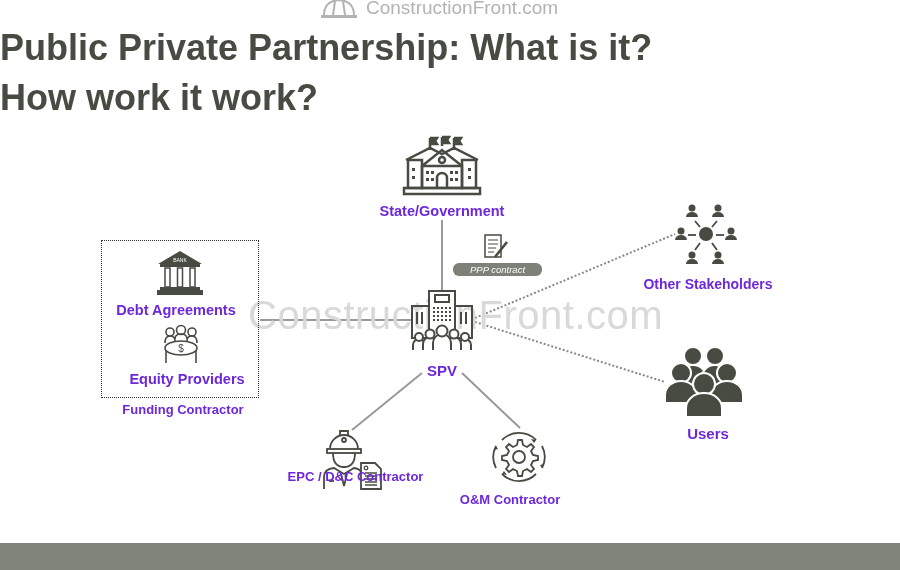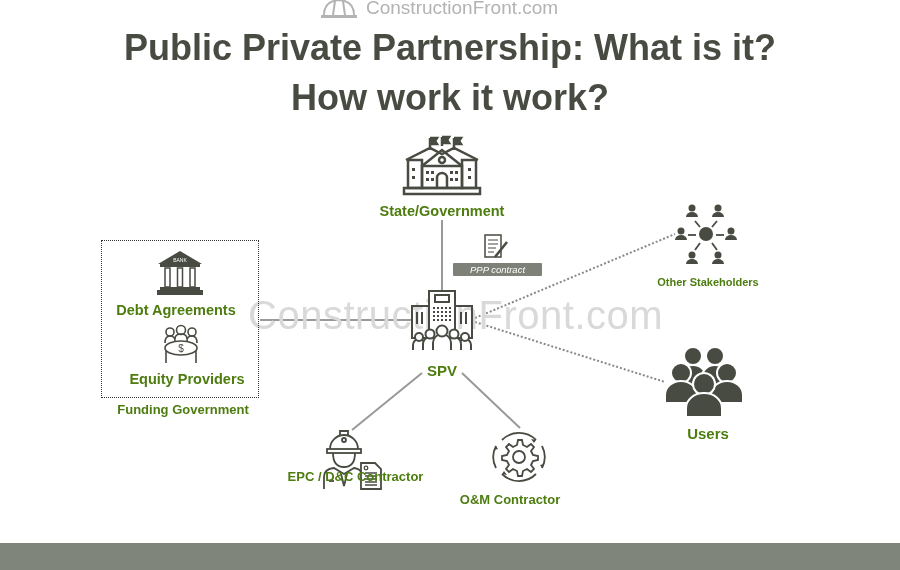--- a/index.html
+++ b/index.html
@@ -1,23 +1,23 @@
 <!DOCTYPE html>
 <html><head>
 <meta charset="utf-8">
 <style>
   html,body{margin:0;padding:0;}
   body{width:900px;height:570px;position:relative;background:#ffffff;overflow:hidden;font-family:"Liberation Sans","DejaVu Sans",sans-serif;color:#474b41;}
   .abs{position:absolute;}
   .logo{left:320px;top:-4px;height:24px;display:flex;align-items:center;gap:8px;color:#b3b3b3;font-size:19px;}
-  .title{left:0;width:900px;text-align:center;font-weight:bold;font-size:36px;color:#474b41;line-height:44px;}
-  .label{font-weight:bold;font-size:14.5px;color:#4d7c0f;text-align:center;white-space:nowrap;}
+  .title{left:0;width:900px;text-align:left;font-weight:bold;font-size:36px;color:#474b41;line-height:44px;}
+  .label{font-weight:bold;font-size:14.5px;color:#6d28d9;text-align:center;white-space:nowrap;}
   .watermark{left:248px;top:293px;font-size:40px;color:#d9d9d9;white-space:nowrap;letter-spacing:0.5px;}
   .fundbox{left:101px;top:240px;width:158px;height:158px;border:1px dotted #333;box-sizing:border-box;}
-  .pill{left:453px;top:263px;width:89px;height:13px;border-radius:1px;background:#7d8177;color:#fff;font-size:9.5px;font-style:italic;text-align:center;line-height:13px;}
+  .pill{left:453px;top:263px;width:89px;height:13px;border-radius:6px;background:#7d8177;color:#fff;font-size:9.5px;font-style:italic;text-align:center;line-height:13px;}
   .footer{left:0;top:543px;width:900px;height:27px;background:#80857b;}
   svg.ic{position:absolute;overflow:visible;}
 </style>
 </head>
 <body>
 
 <svg class="ic" style="left:0;top:0" width="900" height="570">
   <line x1="442" y1="220" x2="442" y2="292" stroke="#999" stroke-width="2"></line>
   <line x1="260" y1="320" x2="411" y2="320" stroke="#999" stroke-width="2"></line>
   <line x1="422" y1="373" x2="352" y2="430" stroke="#999" stroke-width="2"></line>
@@ -109,21 +109,21 @@
     <path d="M3 19 q0-7 5-7 q5 0 5 5"></path>
       <path d="M13 15 q0-5 6-5 q6 0 6 5"></path>
       <path d="M25 17 q0-5 5-5 q5 0 5 7"></path>
     <ellipse cx="19" cy="24" rx="16" ry="7" fill="#fff"></ellipse>
     <line x1="4" y1="27" x2="4" y2="39"></line>
       <line x1="34" y1="27" x2="34" y2="39"></line>
   </g>
   <text x="19" y="28" font-size="10" fill="#474b41" text-anchor="middle" font-family="Liberation Sans, sans-serif">$</text>
 </svg>
 <div class="abs label" style="left:108px;top:371px;width:158px">Equity Providers</div>
-<div class="abs label" style="left:101px;top:402px;width:164px;font-size:13px">Funding Government</div>
+<div class="abs label" style="left:101px;top:402px;width:164px;font-size:13px">Funding Contractor</div>
 
 <svg class="ic" style="left:411px;top:290px" width="62" height="61" viewBox="0 0 62 61">
   <g fill="none" stroke="#474b41" stroke-width="2">
     <rect x="18" y="1" width="26" height="50" fill="#fff"></rect>
     <rect x="24" y="5" width="14" height="7"></rect>
     <rect x="1" y="16" width="17" height="32"></rect>
       <rect x="44" y="16" width="17" height="32"></rect>
     <line x1="6" y1="22" x2="6" y2="34"></line>
       <line x1="11" y1="22" x2="11" y2="34"></line>
     <line x1="50" y1="22" x2="50" y2="34"></line>
@@ -184,21 +184,21 @@
   </g>
   <g stroke="#474b41" stroke-width="1.8" fill="none">
     <line x1="20" y1="21" x2="25" y2="27"></line>
       <line x1="42" y1="21" x2="37" y2="27"></line>
     <line x1="13" y1="35" x2="21" y2="35"></line>
       <line x1="49" y1="35" x2="41" y2="35"></line>
     <line x1="20" y1="50" x2="25" y2="43"></line>
       <line x1="42" y1="50" x2="37" y2="43"></line>
   </g>
 </svg>
-<div class="abs label" style="left:628px;top:276px;width:160px;font-size:11px">Other Stakeholders</div>
+<div class="abs label" style="left:628px;top:276px;width:160px;font-size:14px">Other Stakeholders</div>
 
 <svg class="ic" style="left:664px;top:345px" width="80" height="72" viewBox="0 0 80 72">
   <g fill="#474b41" stroke="#fff" stroke-width="2">
     <circle cx="29" cy="11" r="9"></circle>
       <circle cx="51" cy="11" r="9"></circle>
     <path d="M16 40 v-8 a13 12 0 0 1 26 0 v8 z"></path>
       <path d="M38 40 v-8 a13 12 0 0 1 26 0 v8 z"></path>
     <circle cx="17" cy="28" r="10"></circle>
       <circle cx="63" cy="28" r="10"></circle>
     <path d="M1 58 v-8 a16 14 0 0 1 32 0 v8 z"></path>

